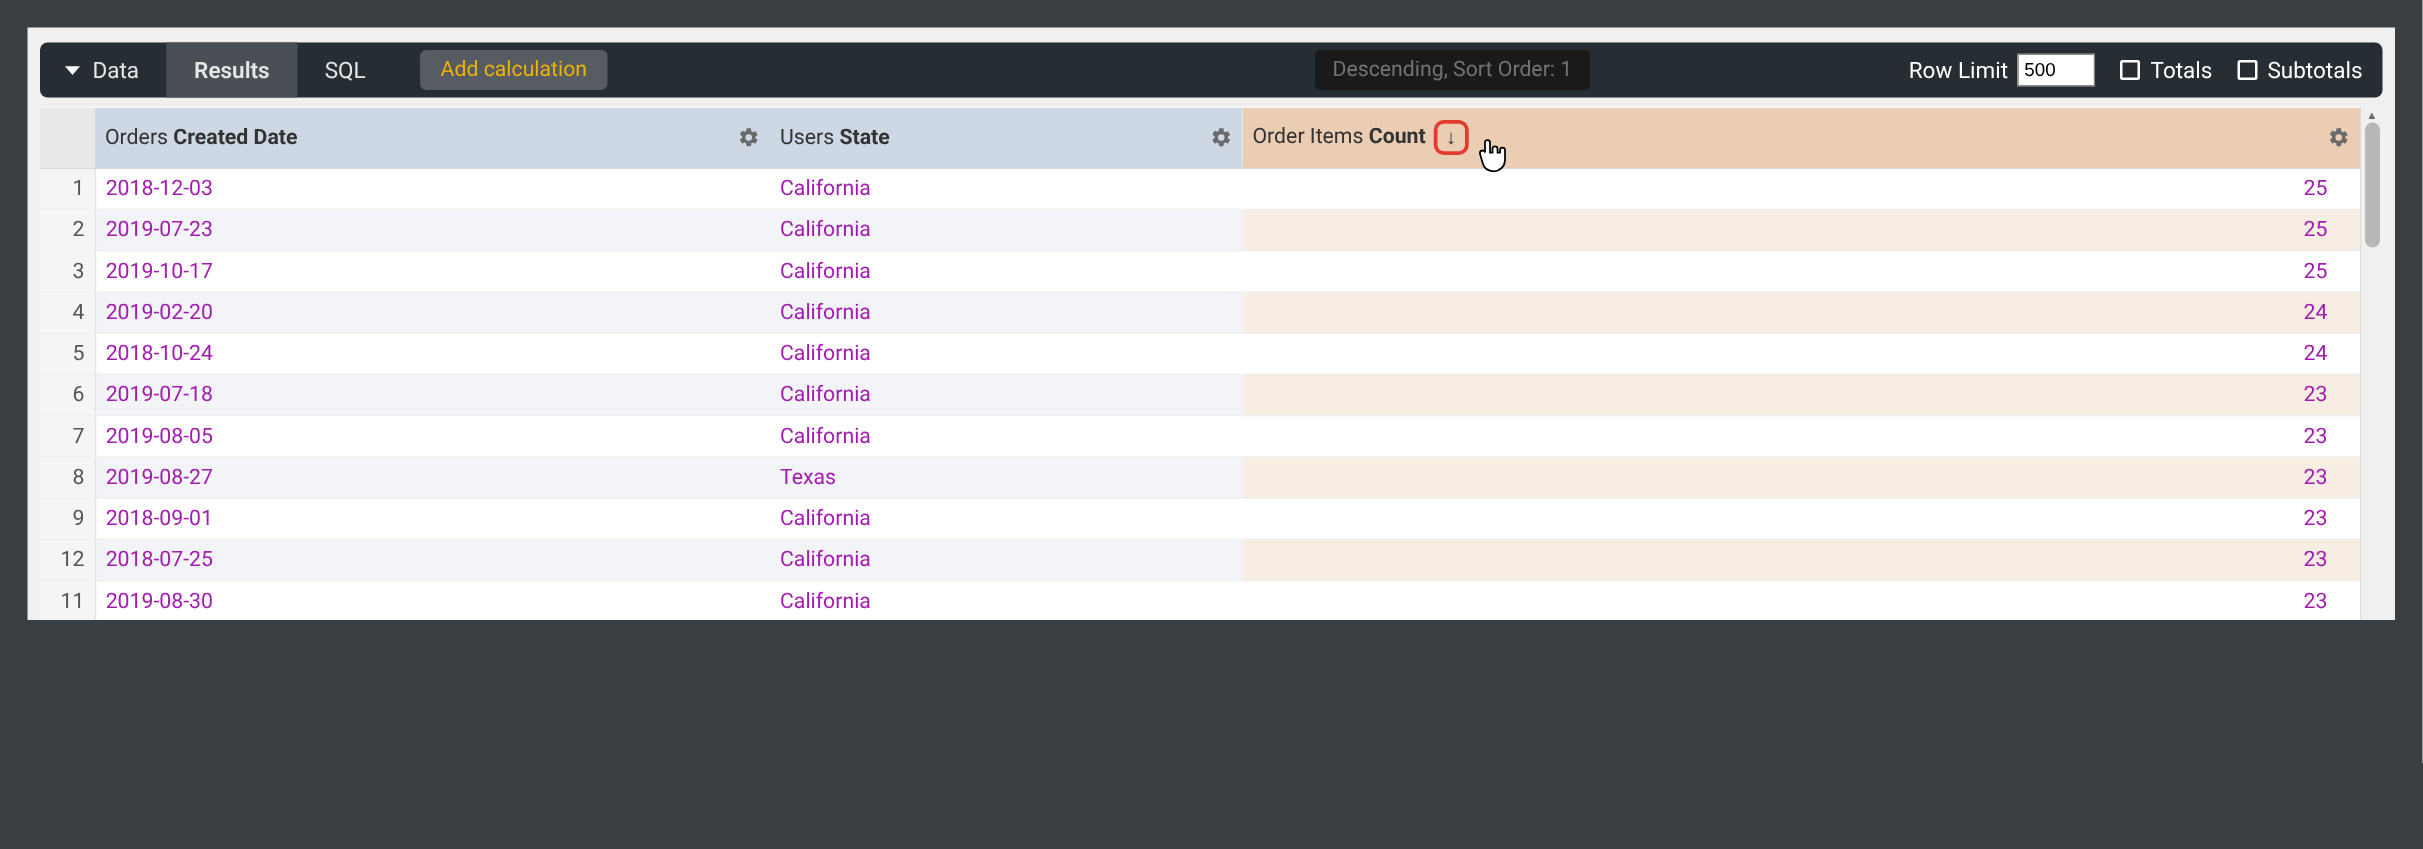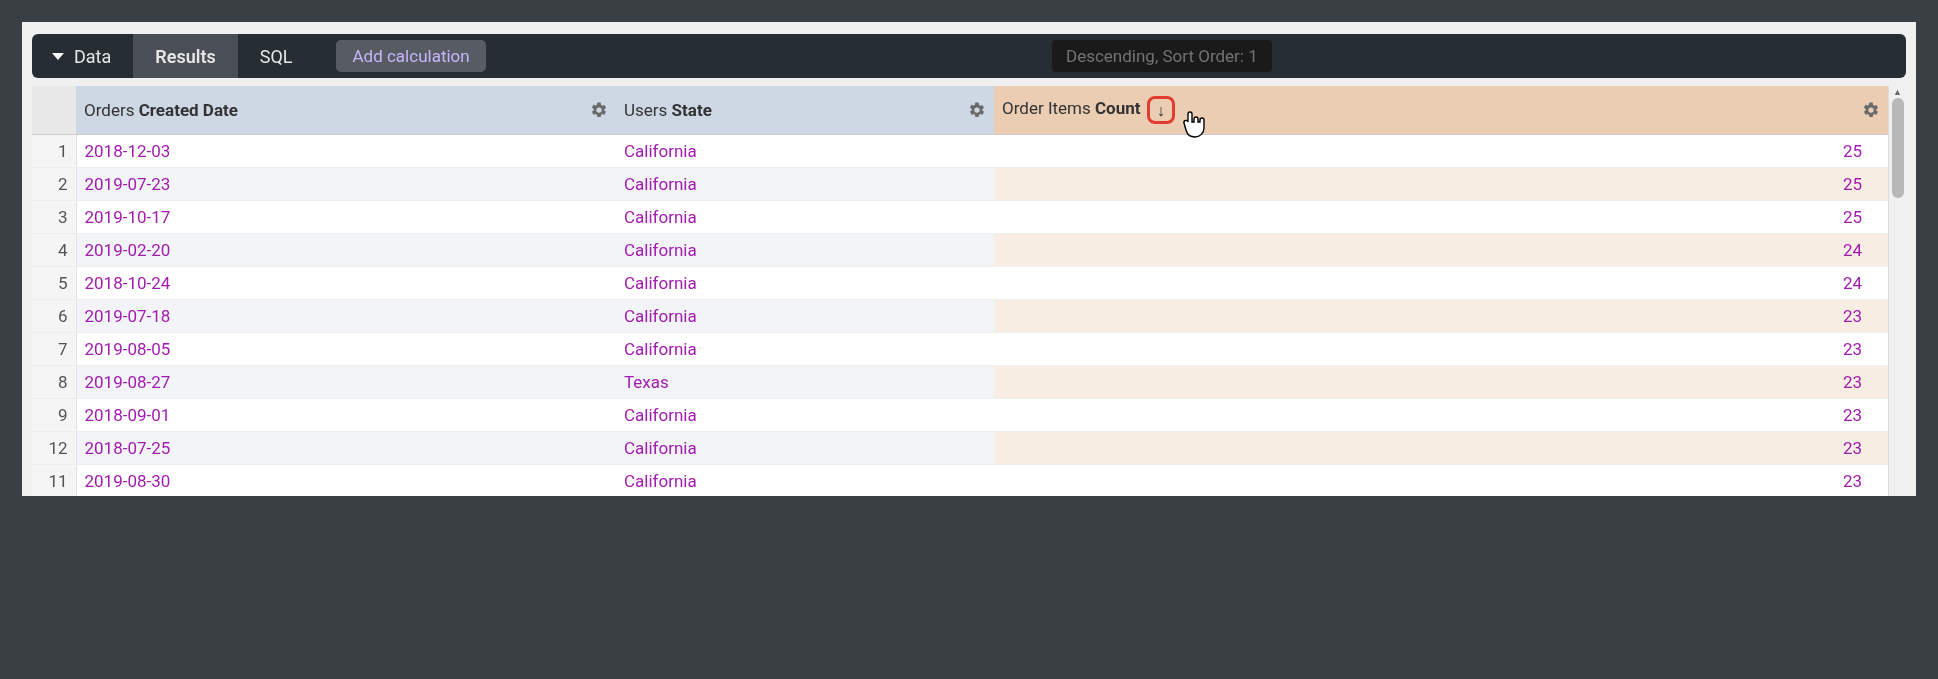--- a/index.html
+++ b/index.html
@@ -33,21 +33,21 @@
       color: #e6e6e6;
     }
     .tab.data-tab { display: flex; align-items: center; gap: 10px; padding-left: 4px; }
     .tab.results { background: #494f54; font-weight: 600; }
     .add-calc {
       background: #565c61;
       border-radius: 5px;
       padding: 6px 16px;
       margin-left: 22px;
       font-size: 17px;
-      color: #c4b5fd;
+      color: #eab308;
       cursor: pointer;
     }
     .toolbar-right {
       margin-left: auto;
       display: flex;
       align-items: center;
       gap: 20px;
     }
     .row-limit-wrap { display: flex; align-items: center; gap: 8px; position: relative; }
     .row-limit-input {
@@ -197,20 +197,34 @@
       <div class="tab">
         <span>SQL</span>
       </div>
       <div class="add-calc">
         <span>Add calculation</span>
       </div>
     </div>
 
     <div class="tooltip">Descending, Sort Order: 1</div>
 
+    <div class="toolbar-right">
+      <div class="row-limit-wrap">
+        <span>Row Limit</span>
+        <input class="row-limit-input" value="500" style="">
+      </div>
+      <div class="check">
+        <span class="checkbox"></span>
+        <span>Totals</span>
+      </div>
+      <div class="check">
+        <span class="checkbox"></span>
+        <span>Subtotals</span>
+      </div>
+    </div>
   </div>
 
   <div class="table-wrap-outer">
     <div class="table-wrap">
       <div class="table-inner">
         <table>
           <colgroup>
             <col class="c-rownum">
               <col class="c-date">
               <col class="c-state">

